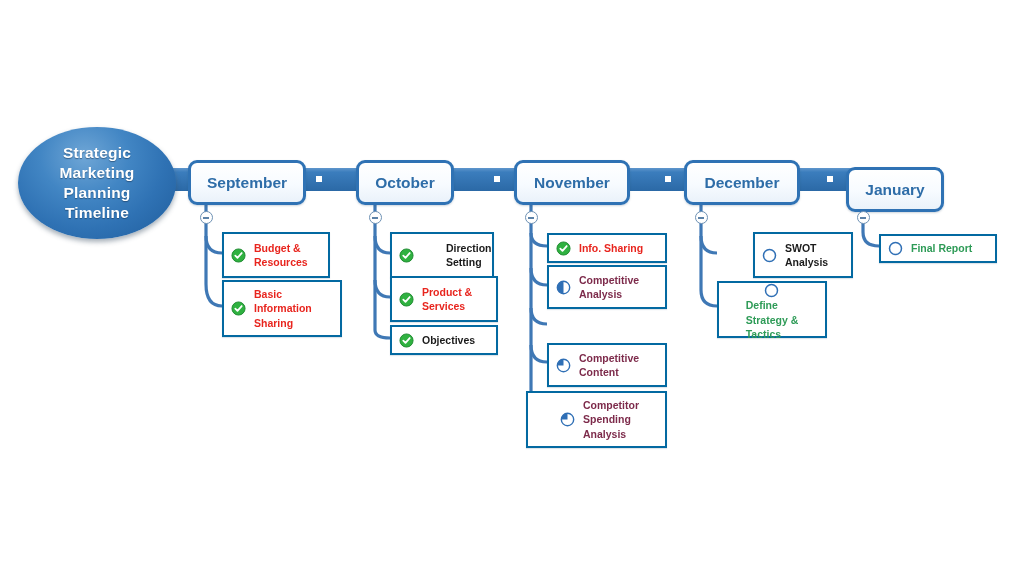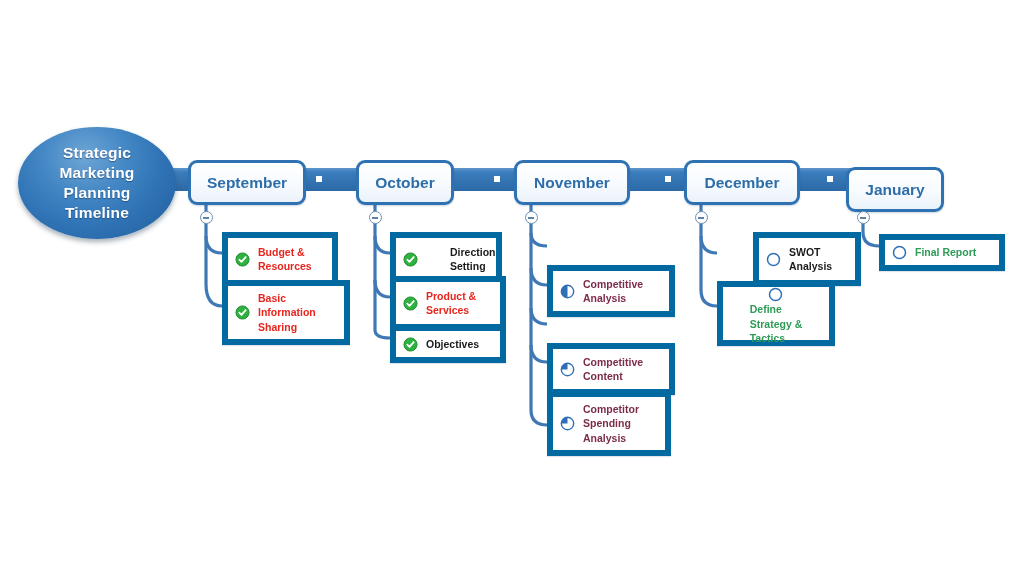--- a/index.html
+++ b/index.html
@@ -35,21 +35,21 @@
     display:flex;align-items:center;justify-content:center;
     box-shadow:0 1px 2px rgba(60,90,120,.25);
   }
   .month span{
     color:#2E6DA8;font-weight:bold;font-size:15.5px;white-space:nowrap;
   }
 
   
   .task{
     position:absolute;
-    background:#ffffff;border:6px solid #0369a1;
+    background:#ffffff;border:2px solid #0369a1;
     display:flex;align-items:center;
     box-shadow:0 1px 1px rgba(80,110,140,.18);
   }
   .task .tlabel{
     font-weight:bold;font-size:10.5px;line-height:14.5px;
   }
   .c-red{color:#E8251E;}
   .c-black{color:#1A1A1A;}
   .c-maroon{color:#7D2B4B;}
   .c-green{color:#2E9B57;}
@@ -207,20 +207,31 @@
       <svg viewBox="0 0 16 16">
           <circle cx="8" cy="8" r="7" fill="#2FB140" stroke="#1E8A30" stroke-width="1"></circle>
           <path d="M4.6 8.2 L6.9 10.5 L11.4 5.4" stroke="#ffffff" stroke-width="1.9" fill="none" stroke-linecap="round" stroke-linejoin="round"></path>
         </svg>
     </span>
     <span class="tlabel c-black">
       <div>Objectives</div>
     </span>
   </div>
 
+  <div class="task" style="left:547px;top:233px;width:116px;height:26px;">
+    <span class="pico">
+      <svg viewBox="0 0 16 16">
+          <circle cx="8" cy="8" r="7" fill="#2FB140" stroke="#1E8A30" stroke-width="1"></circle>
+          <path d="M4.6 8.2 L6.9 10.5 L11.4 5.4" stroke="#ffffff" stroke-width="1.9" fill="none" stroke-linecap="round" stroke-linejoin="round"></path>
+        </svg>
+    </span>
+    <span class="tlabel c-red">
+      <div>Info. Sharing</div>
+    </span>
+  </div>
 
   <div class="task" style="left:547px;top:265px;width:116px;height:40px;">
     <span class="pico">
       <svg viewBox="0 0 16 16">
           <circle cx="8" cy="8" r="6.6" fill="#ffffff" stroke="#2F6FB5" stroke-width="1.5"></circle>
           <path d="M8 1.4 A6.6 6.6 0 0 0 8 14.6 Z" fill="#2F6FB5"></path>
         </svg>
     </span>
     <span class="tlabel c-maroon">
       <div>Competitive</div>
@@ -235,21 +246,21 @@
           <circle cx="8" cy="8" r="6.6" fill="#ffffff" stroke="#2F6FB5" stroke-width="1.5"></circle>
           <path d="M8 8 L8 1.4 A6.6 6.6 0 0 0 1.4 8 Z" fill="#2F6FB5"></path>
         </svg>
     </span>
     <span class="tlabel c-maroon">
       <div>Competitive</div>
       <div>Content</div>
     </span>
   </div>
 
-  <div class="task" style="left:547px;top:391px;width:112px;height:53px;">
+  <div class="task" style="left:526px;top:391px;width:112px;height:53px;padding-left:25px;">
     <span class="pico">
       <svg viewBox="0 0 16 16">
           <circle cx="8" cy="8" r="6.6" fill="#ffffff" stroke="#2F6FB5" stroke-width="1.5"></circle>
           <path d="M8 8 L8 1.4 A6.6 6.6 0 0 0 1.4 8 Z" fill="#2F6FB5"></path>
         </svg>
     </span>
     <span class="tlabel c-maroon">
       <div>Competitor</div>
       <div>Spending</div>
       <div>Analysis</div>

